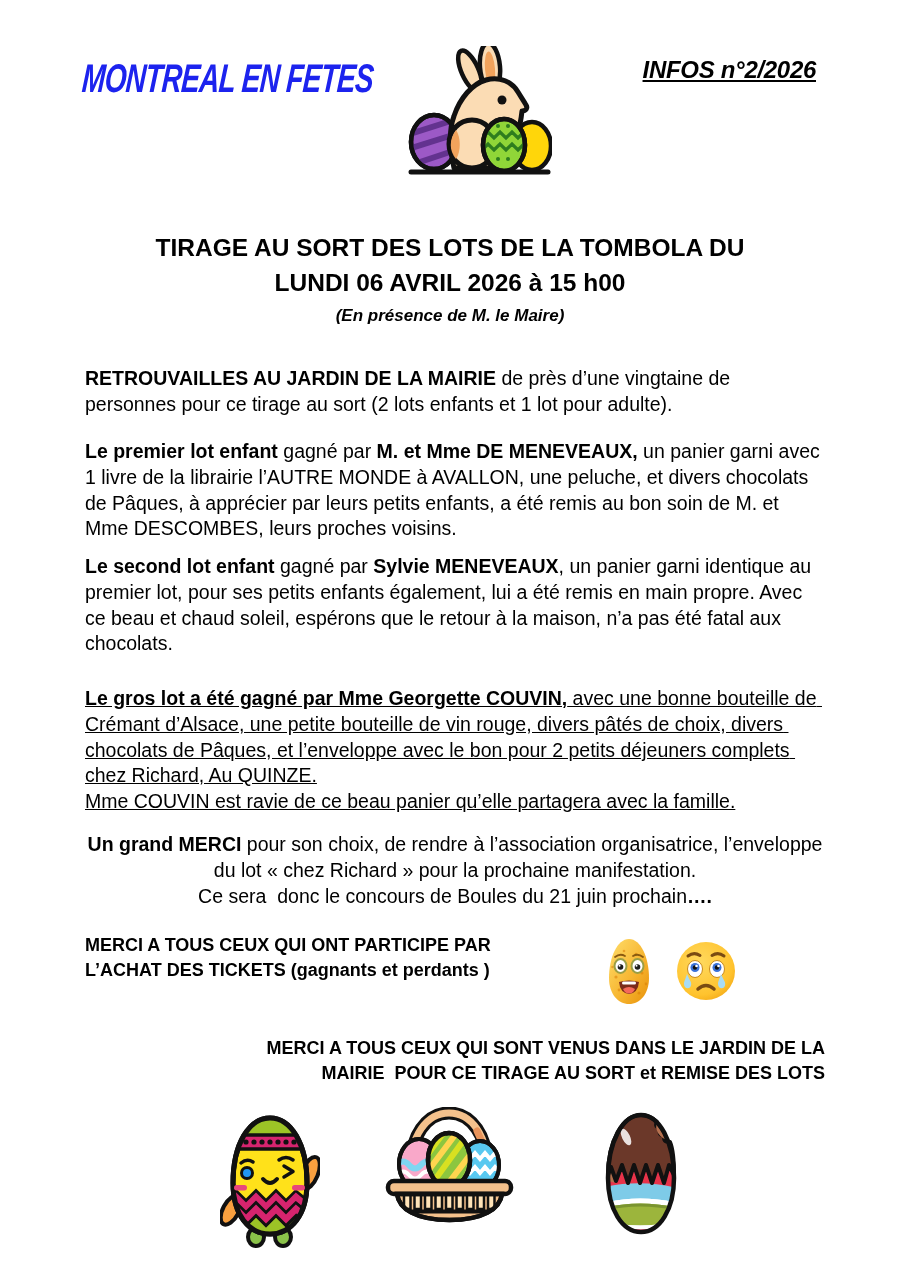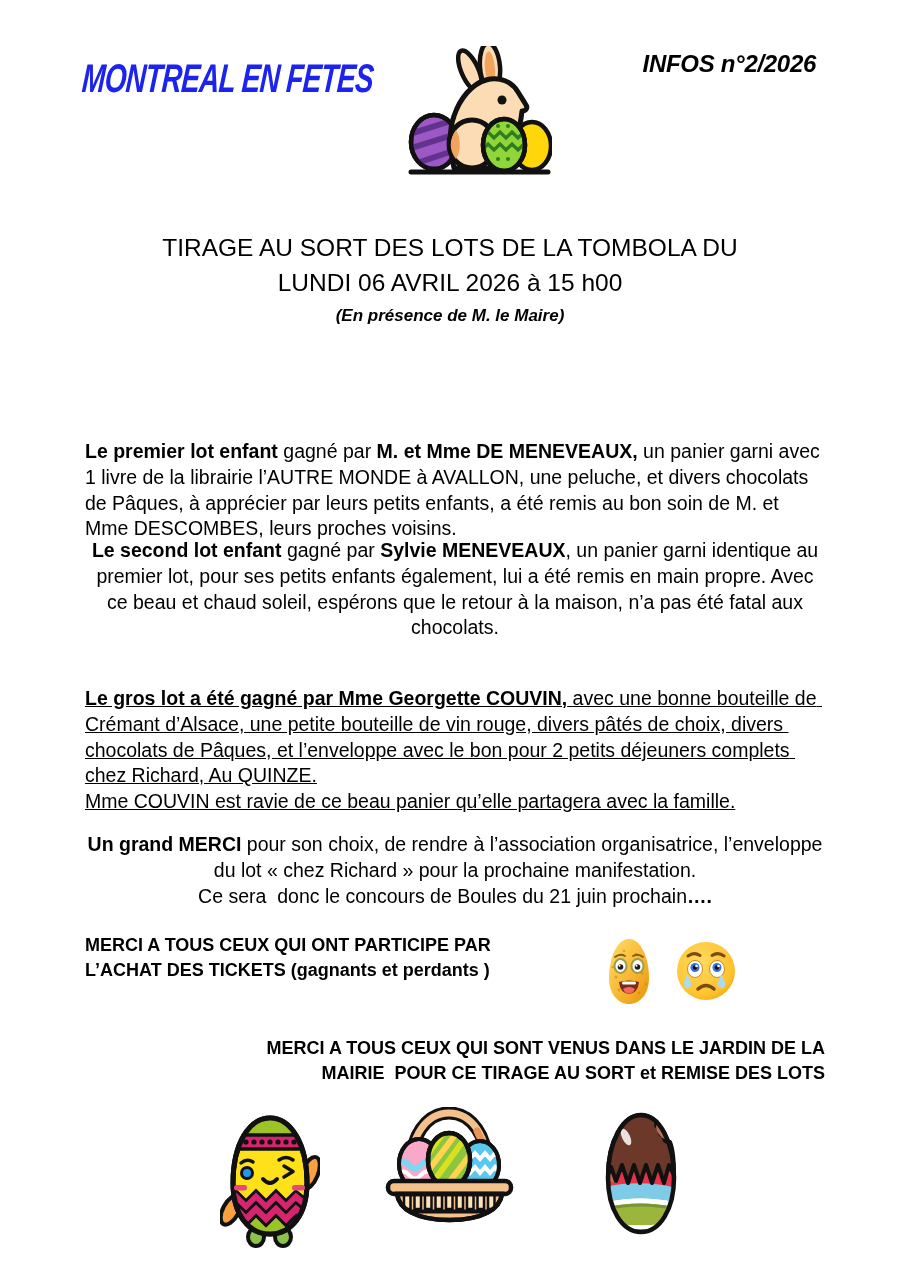--- a/index.html
+++ b/index.html
@@ -7,25 +7,25 @@
     position:relative; width:900px; height:1273px; background:#ffffff;
     font-family:"Liberation Sans", sans-serif; color:#000; overflow:hidden;
   }
   .abs { position:absolute; }
   .brand {
     left:84px; top:56px; font-size:40px; font-weight:bold; font-style:italic;
     color:#1c23ee; transform:scaleX(.70) skewX(-6deg); transform-origin:left top;
     white-space:nowrap; letter-spacing:-1px;
   }
   .infos {
-    top:50px; right:84px; font-size:24px; font-weight:bold; font-style:italic;
-    letter-spacing:-.3px; white-space:nowrap;
+    top:56px; right:84px; font-size:24px; font-weight:bold; font-style:italic;
+    letter-spacing:-.3px; white-space:nowrap;text-decoration:underline;
   }
   .title-block { left:0; top:231px; width:900px; text-align:center; }
-  .title-line { font-size:24.5px; font-weight:normal; line-height:34.5px; }
+  .title-line { font-size:24.5px; font-weight:bold; line-height:34.5px; }
   .title-sub  { font-size:17px; font-weight:bold; font-style:italic; line-height:32px; }
   .para {
     left:85px; width:740px; font-size:19.5px; line-height:25.8px;
     white-space:pre-wrap; margin:0;
   }
   .para b { font-weight:bold; }
   .merci {
     left:85px; width:740px; font-size:18px; font-weight:bold;
     line-height:25px; white-space:pre-wrap;
   }
@@ -87,24 +87,25 @@
   </div>
 
   <div class="abs infos">INFOS n°2/2026</div>
 
   <div class="abs title-block">
     <div class="title-line">TIRAGE AU SORT DES LOTS DE LA TOMBOLA DU</div>
     <div class="title-line">LUNDI 06 AVRIL 2026 à 15 h00</div>
     <div class="title-sub">(En présence de M. le Maire)</div>
   </div>
 
+  <p class="abs para" style="top:366px;"><b>RETROUVAILLES AU JARDIN DE LA MAIRIE</b><span> de près d’une vingtaine de personnes pour ce tirage au sort (2 lots enfants et 1 lot pour adulte).</span></p>
 
   <p class="abs para" style="top:439px;"><b>Le premier lot enfant</b><span> gagné par </span><b>M. et Mme DE MENEVEAUX,</b><span> un panier garni avec 1 livre de la librairie l’AUTRE MONDE à AVALLON, une peluche, et divers chocolats de Pâques, à apprécier par leurs petits enfants, a été remis au bon soin de M. et Mme DESCOMBES, leurs proches voisins.</span></p>
 
-  <p class="abs para" style="top:538px;text-align:center;"><b>Le second lot enfant</b><span> gagné par </span><b>Sylvie MENEVEAUX</b><span>, un panier garni identique au premier lot, pour ses petits enfants également, lui a été remis en main propre. Avec ce beau et chaud soleil, espérons que le retour à la maison, n’a pas été fatal aux chocolats.</span></p>
+  <p class="abs para" style="top:554px;"><b>Le second lot enfant</b><span> gagné par </span><b>Sylvie MENEVEAUX</b><span>, un panier garni identique au premier lot, pour ses petits enfants également, lui a été remis en main propre. Avec ce beau et chaud soleil, espérons que le retour à la maison, n’a pas été fatal aux chocolats.</span></p>
 
   <p class="abs para" style="top:686px;text-decoration:underline;"><b>Le gros lot a été gagné par Mme Georgette COUVIN,</b><span> avec une bonne bouteille de Crémant d’Alsace, une petite bouteille de vin rouge, divers pâtés de choix, divers chocolats de Pâques, et l’enveloppe avec le bon pour 2 petits déjeuners complets chez Richard, Au QUINZE.
 Mme COUVIN est ravie de ce beau panier qu’elle partagera avec la famille.</span></p>
 
   <p class="abs para" style="top:832px;text-align:center;"><b>Un grand MERCI</b><span> pour son choix, de rendre à l’association organisatrice, l’enveloppe du lot « chez Richard » pour la prochaine manifestation.
 Ce sera  donc le concours de Boules du 21 juin prochain</span><b>….</b></p>
 
   <div class="abs merci" style="top:933px; width:560px;">MERCI A TOUS CEUX QUI ONT PARTICIPE PAR
 L’ACHAT DES TICKETS (gagnants et perdants )</div>
 

